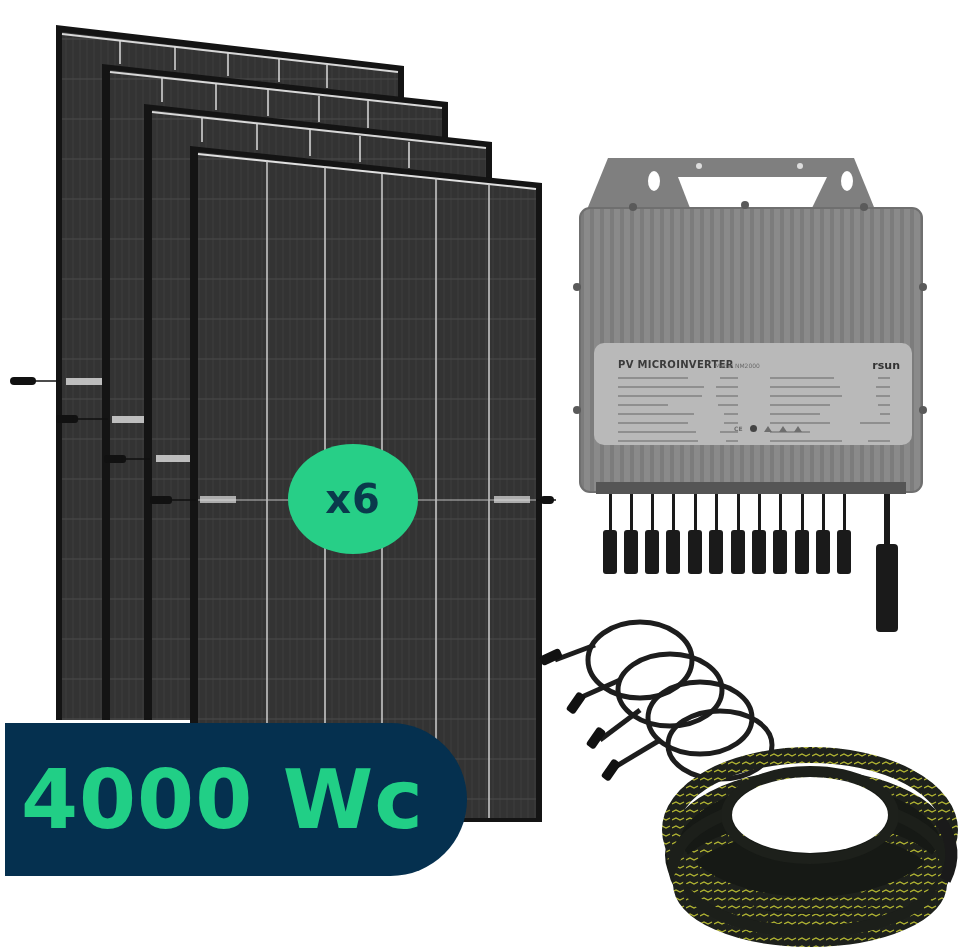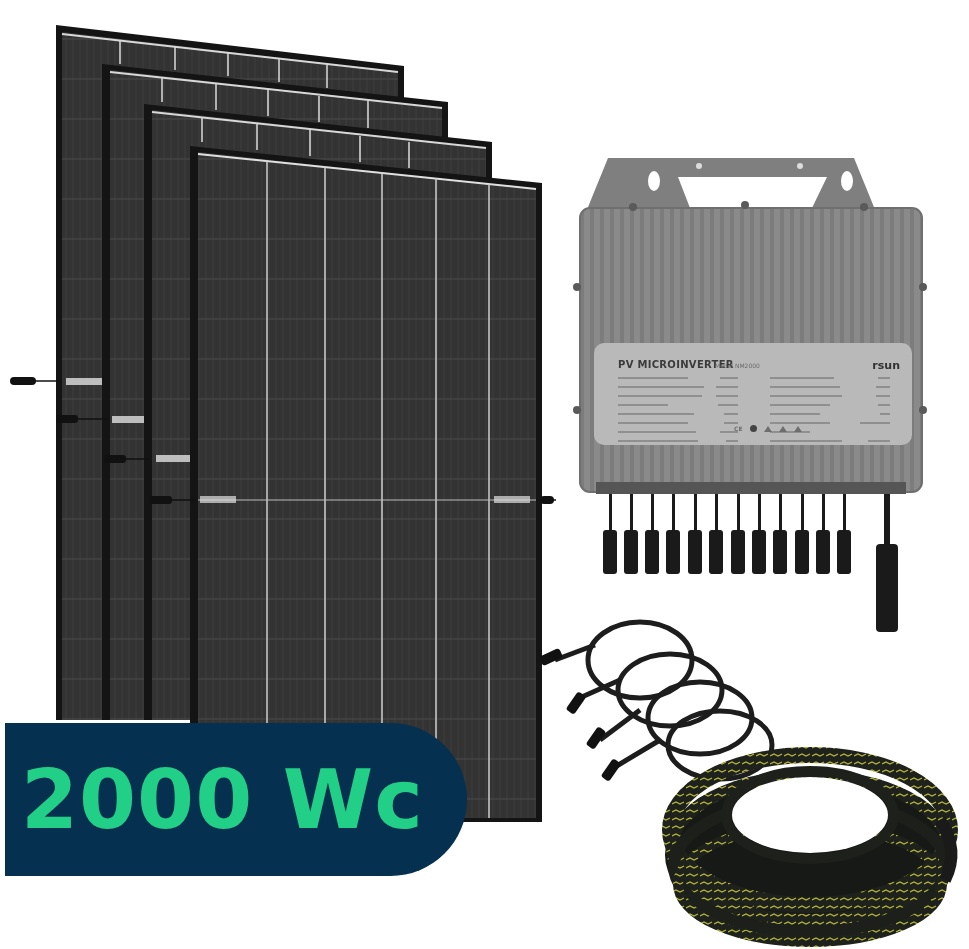--- a/index.html
+++ b/index.html
@@ -252,17 +252,20 @@
     </div>
     <div class="cert">
       <b style="background:none;color:#6e6e6e;font-size:6px;width:auto;height:auto;font-style:normal">CE</b>
       <b style="border-radius:50%;width:7px;height:7px;background:#444"></b>
       <b style="width:0;height:0;background:none;border-left:4px solid transparent;border-right:4px solid transparent;border-bottom:6px solid #6e6e6e"></b>
       <b style="width:0;height:0;background:none;border-left:4px solid transparent;border-right:4px solid transparent;border-bottom:6px solid #6e6e6e"></b>
       <b style="width:0;height:0;background:none;border-left:4px solid transparent;border-right:4px solid transparent;border-bottom:6px solid #6e6e6e"></b>
     </div>
   </div>
 
+  <div class="badge">
+    <span>x6</span>
+  </div>
 
   <div class="banner">
-    <span>2000 Wc</span>
+    <span>4000 Wc</span>
   </div>
 </div>
 
 </body></html>

